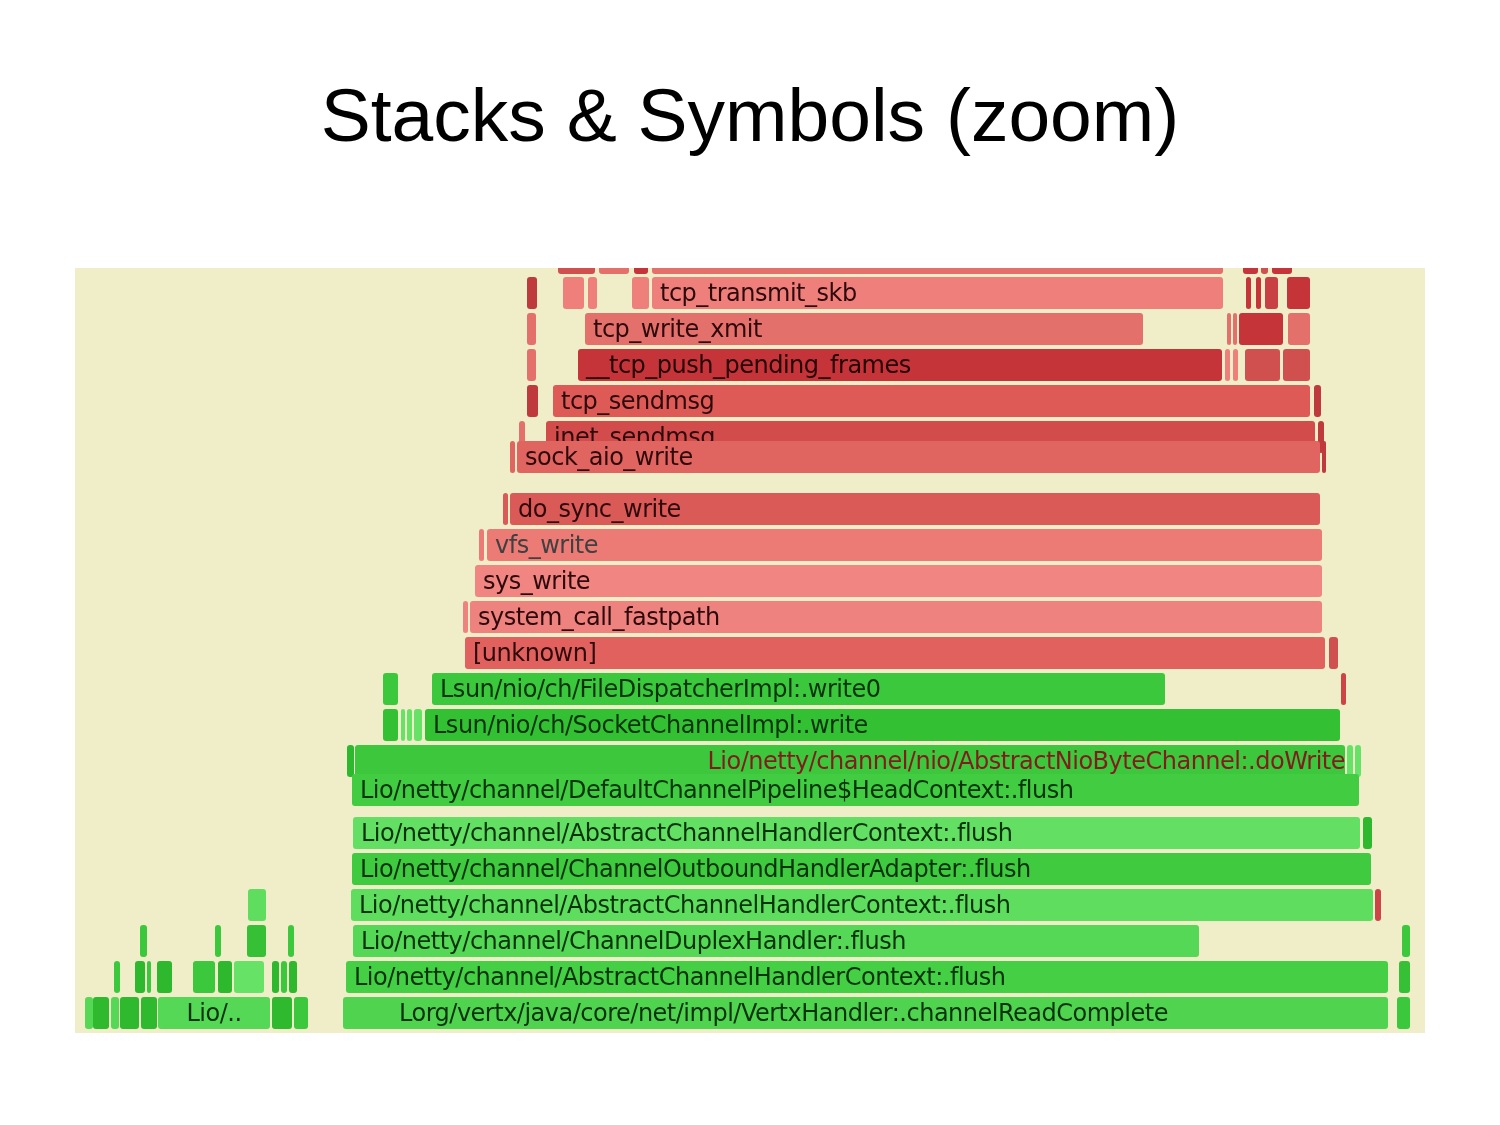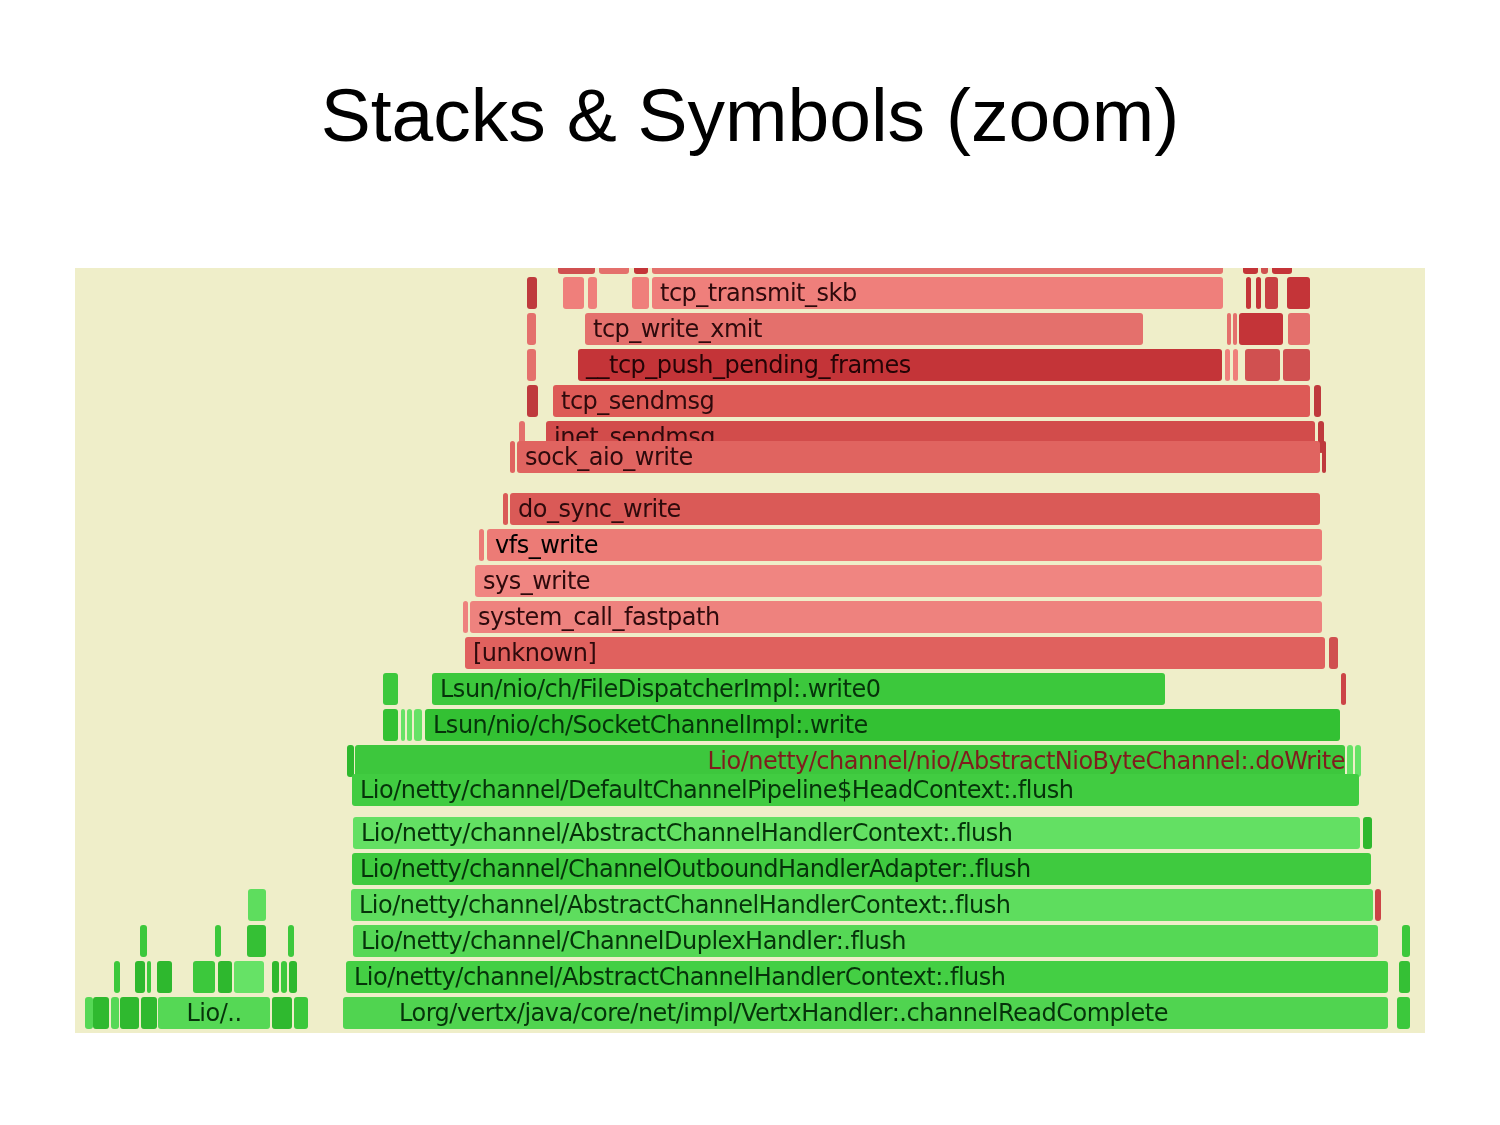--- a/index.html
+++ b/index.html
@@ -118,21 +118,21 @@
     </div>
     <div class="frow" style="top: 225px; border-radius: 12px;">
       <div class="frame" style="left: 428px; width: 5px; background: rgb(218, 90, 87);"></div>
       <div class="frame" style="left: 435px; width: 810px; background: rgb(218, 90, 87);">
         <span style="color: rgb(46, 10, 12);">do_sync_write</span>
       </div>
     </div>
     <div class="frow" style="top: 261px;">
       <div class="frame" style="left: 404px; width: 5px; background: rgb(236, 123, 118);"></div>
       <div class="frame" style="left: 412px; width: 835px; background: rgb(236, 123, 118);">
-        <span style="color: #000000;">vfs_write</span>
+        <span style="color: #404040;">vfs_write</span>
       </div>
     </div>
     <div class="frow" style="top: 297px;">
       <div class="frame" style="left: 400px; width: 847px; background: rgb(240, 133, 129);">
         <span style="color: rgb(46, 10, 12);">sys_write</span>
       </div>
     </div>
     <div class="frow" style="top: 333px;">
       <div class="frame" style="left: 388px; width: 5px; background: rgb(238, 130, 126);"></div>
       <div class="frame" style="left: 395px; width: 852px; background: rgb(238, 130, 126);">
@@ -191,21 +191,21 @@
       <div class="frame" style="left: 276px; width: 1022px; background: rgb(94, 221, 94);">
         <span style="color: rgb(6, 51, 10);">Lio/netty/channel/AbstractChannelHandlerContext:.flush</span>
       </div>
     </div>
     <div class="frow" style="top: 657px;">
       <div class="frame" style="left: 65px; width: 7px; background: rgb(60, 200, 60);"></div>
       <div class="frame" style="left: 140px; width: 6px; background: rgb(60, 200, 60);"></div>
       <div class="frame" style="left: 172px; width: 19px; background: rgb(53, 192, 53);"></div>
       <div class="frame" style="left: 213px; width: 6px; background: rgb(60, 200, 60);"></div>
       <div class="frame" style="left: 1327px; width: 8px; background: rgb(60, 200, 60);"></div>
-      <div class="frame" style="left: 278px; width: 1025px; background: rgb(85, 216, 85);">
+      <div class="frame" style="left: 278px; width: 846px; background: rgb(85, 216, 85);">
         <span style="color: rgb(6, 51, 10);">Lio/netty/channel/ChannelDuplexHandler:.flush</span>
       </div>
     </div>
     <div class="frow" style="top: 693px;">
       <div class="frame" style="left: 39px; width: 6px; background: rgb(60, 200, 60);"></div>
       <div class="frame" style="left: 60px; width: 10px; background: rgb(46, 184, 46);"></div>
       <div class="frame" style="left: 72px; width: 4px; background: rgb(60, 200, 60);"></div>
       <div class="frame" style="left: 82px; width: 15px; background: rgb(46, 184, 46);"></div>
       <div class="frame" style="left: 118px; width: 22px; background: rgb(60, 200, 60);"></div>
       <div class="frame" style="left: 143px; width: 14px; background: rgb(46, 184, 46);"></div>

